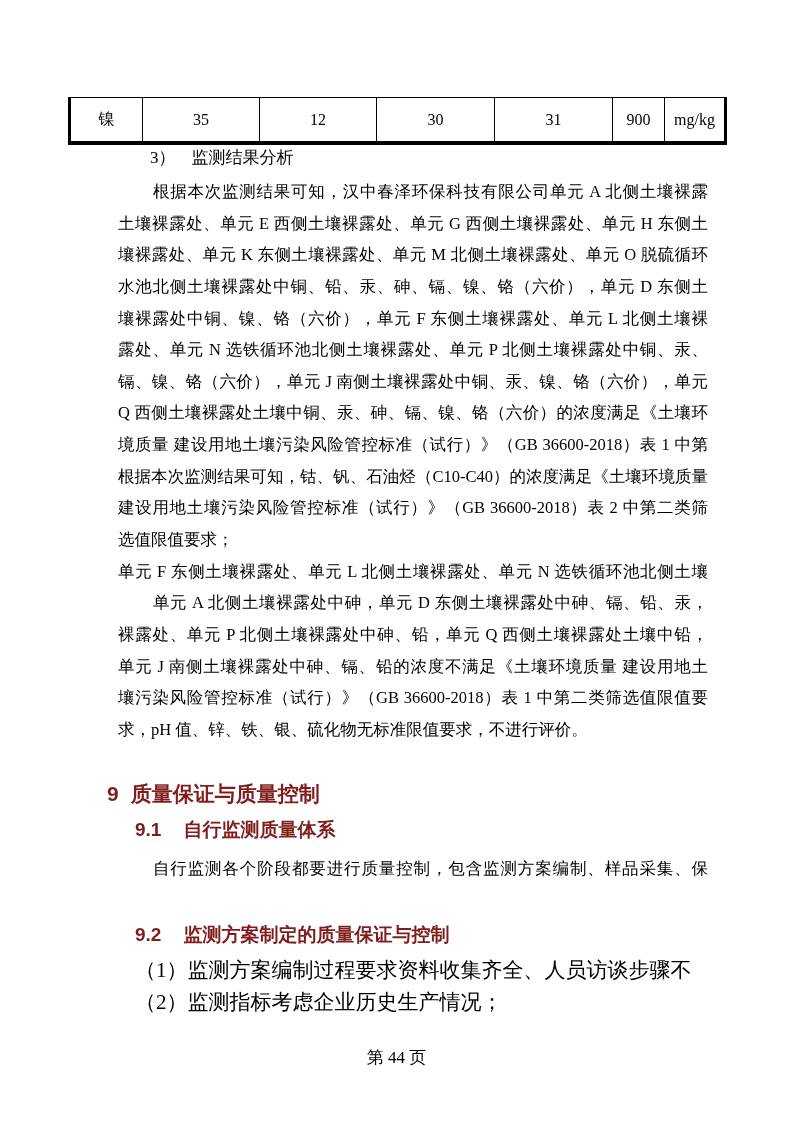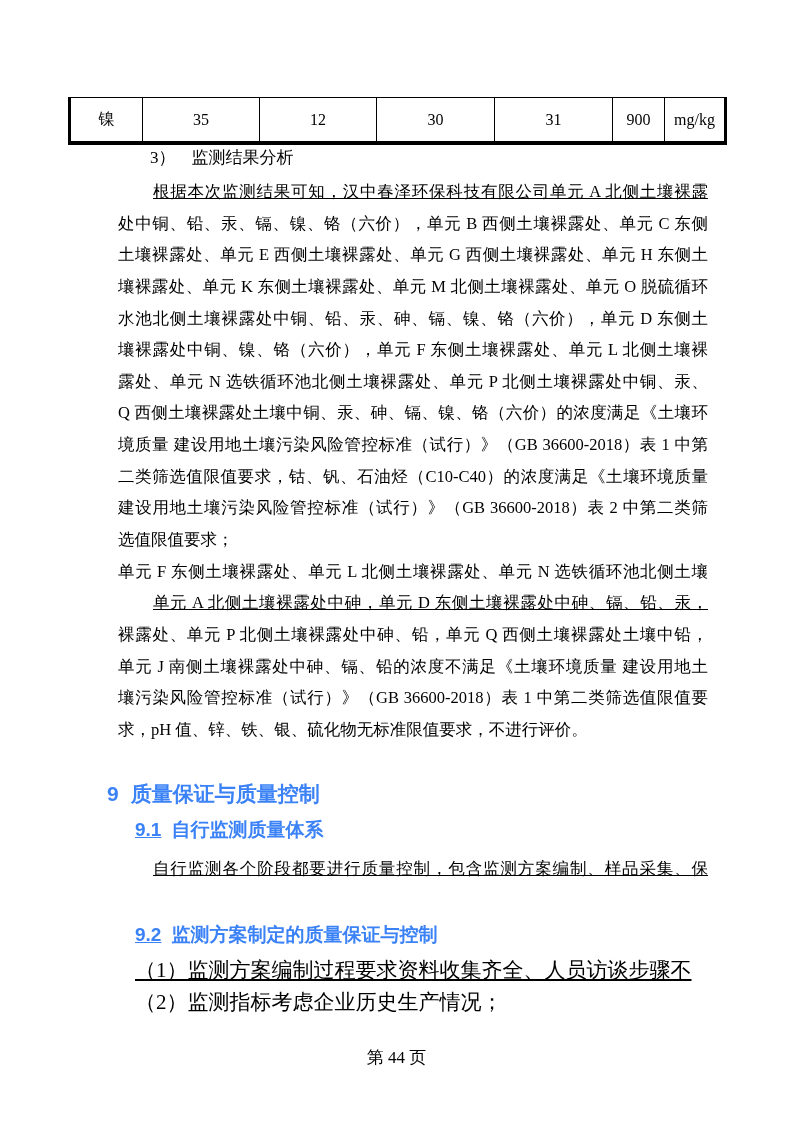--- a/index.html
+++ b/index.html
@@ -24,33 +24,33 @@
   .cell:last-child{border-right:none;flex:1;text-align:right;}
   .c0{width:72px}.c1{width:117px}.c2{width:117px}.c3{width:118px}.c4{width:118px}.c5{width:52px}
   
   .sec3{position:absolute;left:150px;top:146px;font-size:17px;white-space:nowrap;}
   .sec3 .num{margin-right:16px;}
   .bodytext{position:absolute;left:118px;top:176px;width:590px;font-size:16.5px;}
   .line{
     height:31.65px;line-height:31.65px;overflow:hidden;
     text-align:justify;text-align-last:justify;
   }
-  .line.first{text-indent:35px;text-decoration:underline;}
+  .line.first{text-indent:35px;}
   .line.plast{text-align-last:left;}
   .noj .line{text-align:left;text-align-last:left;}
   .noj .line.first{text-indent:0;}
   .hd{
     position:absolute;font-family:"Liberation Sans","DejaVu Sans",sans-serif;
-    font-weight:700;white-space:nowrap;color:#3b82f6;
+    font-weight:700;white-space:nowrap;color:#7f1d1d;
   }
   .h9{left:107px;top:780px;font-size:21px;}
   .h9 .num{margin-right:12px;}
   .h91{left:135px;top:817px;font-size:19px;}
   .h92{left:135px;top:922px;font-size:19px;}
-  .h91 .num,.h92 .num{margin-right:10px;text-decoration:underline;}
+  .h91 .num,.h92 .num{margin-right:22px;}
   .para91{position:absolute;left:118px;top:853px;width:590px;font-size:16.5px;}
   .items{position:absolute;left:135px;top:955px;width:575px;font-size:21px;}
   .footer{
     position:absolute;left:0;top:1046px;width:100%;
     text-align:center;font-size:17px;
   }
 </style>
 </head>
 <body>
 
@@ -66,29 +66,29 @@
     <div class="cell">mg/kg</div>
   </div>
 
   <div class="sec3">
     <span class="num">3）</span><span>监测结果分析</span>
   </div>
 
   <div class="bodytext">
     <div>
         <div class="line first">根据本次监测结果可知，汉中春泽环保科技有限公司单元 A 北侧土壤裸露</div>
-        <div class="line">处中铜、铅、汞、镉、镍、铬（六价），单元 B 西侧土壤裸露处、单元 C 东侧</div>
         <div class="line">土壤裸露处、单元 E 西侧土壤裸露处、单元 G 西侧土壤裸露处、单元 H 东侧土</div>
         <div class="line">壤裸露处、单元 K 东侧土壤裸露处、单元 M 北侧土壤裸露处、单元 O 脱硫循环</div>
         <div class="line">水池北侧土壤裸露处中铜、铅、汞、砷、镉、镍、铬（六价），单元 D 东侧土</div>
         <div class="line">壤裸露处中铜、镍、铬（六价），单元 F 东侧土壤裸露处、单元 L 北侧土壤裸</div>
         <div class="line">露处、单元 N 选铁循环池北侧土壤裸露处、单元 P 北侧土壤裸露处中铜、汞、</div>
+        <div class="line">镉、镍、铬（六价），单元 J 南侧土壤裸露处中铜、汞、镍、铬（六价），单元</div>
         <div class="line">Q 西侧土壤裸露处土壤中铜、汞、砷、镉、镍、铬（六价）的浓度满足《土壤环</div>
         <div class="line">境质量 建设用地土壤污染风险管控标准（试行）》（GB 36600-2018）表 1 中第</div>
-        <div class="line">二类筛选值限值要求，钴、钒、石油烃（C10-C40）的浓度满足《土壤环境质量</div>
+        <div class="line">根据本次监测结果可知，钴、钒、石油烃（C10-C40）的浓度满足《土壤环境质量</div>
         <div class="line">建设用地土壤污染风险管控标准（试行）》（GB 36600-2018）表 2 中第二类筛</div>
         <div class="line plast">选值限值要求；</div>
       </div>
     <div>
         <div class="line">单元 F 东侧土壤裸露处、单元 L 北侧土壤裸露处、单元 N 选铁循环池北侧土壤</div>
         <div class="line first">单元 A 北侧土壤裸露处中砷，单元 D 东侧土壤裸露处中砷、镉、铅、汞，</div>
         <div class="line">裸露处、单元 P 北侧土壤裸露处中砷、铅，单元 Q 西侧土壤裸露处土壤中铅，</div>
         <div class="line">单元 J 南侧土壤裸露处中砷、镉、铅的浓度不满足《土壤环境质量 建设用地土</div>
         <div class="line">壤污染风险管控标准（试行）》（GB 36600-2018）表 1 中第二类筛选值限值要</div>
         <div class="line plast">求，pH 值、锌、铁、银、硫化物无标准限值要求，不进行评价。</div>

